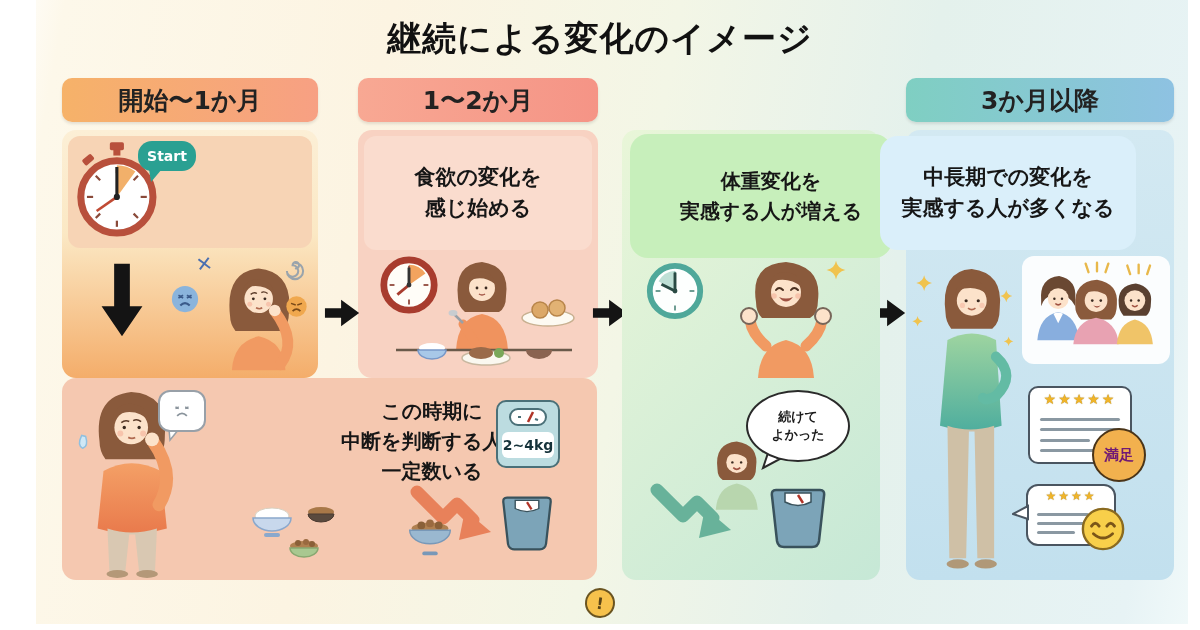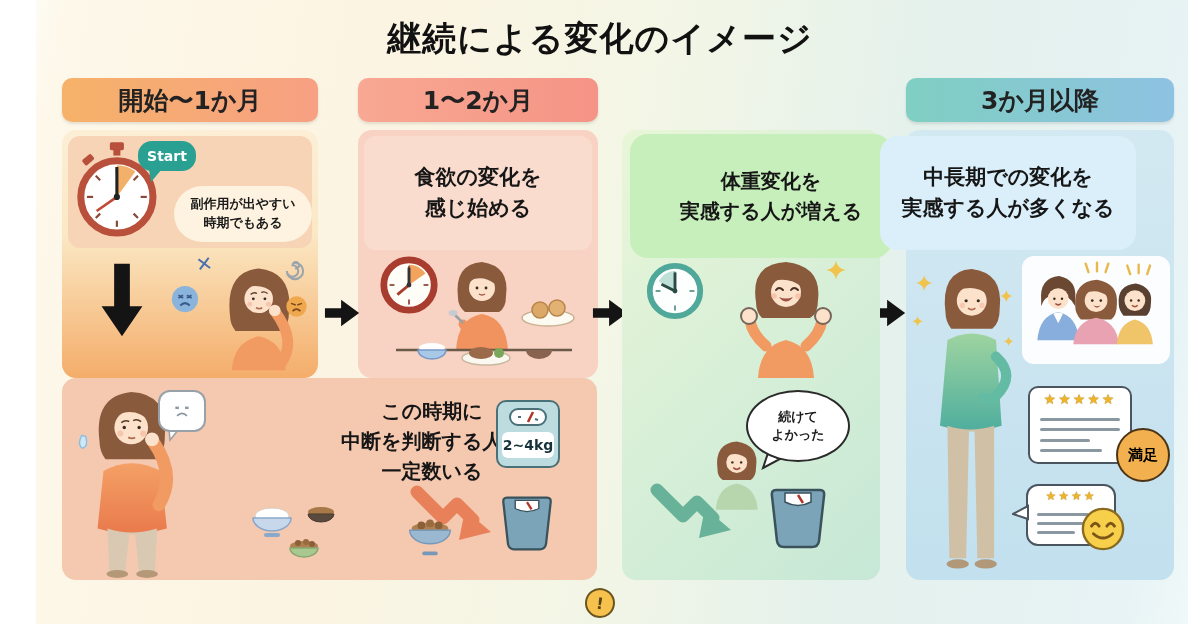--- a/index.html
+++ b/index.html
@@ -136,22 +136,20 @@
     <line x1="51" y1="64" x2="51" y2="30" stroke="#222" stroke-width="3.5"></line>
     <line x1="51" y1="64" x2="28" y2="80" stroke="#c04a34" stroke-width="3"></line>
     <circle cx="51" cy="64" r="3.5" fill="#222"></circle>
   </svg>
 
   <div class="abs flexc" style="left:138px;top:141px;width:58px;height:30px;background:#2aa092;border-radius:14px;color:#fff;font-size:14px;font-weight:800;z-index:3;">Start</div>
   <svg class="abs" style="left:146px;top:168px;z-index:2;" width="18" height="16">
       <path d="M3,1 L16,1 L5,14 Z" fill="#2aa092"></path>
     </svg>
 
-  <div class="abs flexc oval pre" style="left:174px;top:186px;width:138px;height:56px;">副作用が出やすい
-時期でもある</div>
 
   <svg class="abs" style="left:100px;top:256px;" width="44" height="88">
       <use href="#i-down" width="44" height="88"></use>
     </svg>
 
   <svg class="abs" style="left:198px;top:252px;" width="116" height="124" viewBox="0 0 130 126">
     <path d="M36,66 Q30,16 68,12 Q106,16 102,60 Q102,76 94,82 L42,82 Q36,74 36,66 Z" fill="#8a5a3c"></path>
     <circle cx="68" cy="46" r="16" fill="#fce2ca"></circle>
     <path d="M50,40 Q52,24 68,24 Q84,26 85,40 Q74,30 60,32 Q53,34 50,40 Z" fill="#8a5a3c"></path>
     <path d="M59,41 q4,-3 7,-1 M78,40 q-4,-3 -7,-1" stroke="#5a3a28" stroke-width="1.5" fill="none"></path>
@@ -384,21 +382,21 @@
   </svg>
 
   <div class="abs" style="left:1028px;top:386px;width:100px;height:74px;background:#fff;border:2px solid #4a5560;border-radius:10px;">
     <div class="abs stars" style="left:0;top:3px;width:100%;text-align:center;font-size:14px;">★★★★★</div>
     <div class="ln" style="left:10px;top:30px;width:80px;"></div>
     <div class="ln" style="left:10px;top:40px;width:80px;"></div>
     <div class="ln" style="left:10px;top:51px;width:50px;"></div>
     <div class="ln" style="left:10px;top:61px;width:62px;"></div>
   </div>
 
-  <div class="abs flexc" style="left:1116px;top:428px;width:50px;height:50px;background:#f2b14e;border:2.5px solid #4a3418;border-radius:50%;font-size:15px;font-weight:800;color:#000000;z-index:3;">満足</div>
+  <div class="abs flexc" style="left:1092px;top:428px;width:50px;height:50px;background:#f2b14e;border:2.5px solid #4a3418;border-radius:50%;font-size:15px;font-weight:800;color:#701a75;z-index:3;">満足</div>
 
   <div class="abs" style="left:1026px;top:484px;width:86px;height:58px;background:#fff;border:2px solid #4a5560;border-radius:12px;">
     <div class="abs stars" style="left:0;top:3px;width:100%;text-align:center;font-size:12px;">★★★★</div>
     <div class="ln" style="left:9px;top:27px;width:52px;"></div>
     <div class="ln" style="left:9px;top:36px;width:52px;"></div>
     <div class="ln" style="left:9px;top:45px;width:38px;"></div>
   </div>
   <svg class="abs" style="left:1012px;top:504px;" width="18" height="18">
       <path d="M1,10 L16,2 L16,15 Z" fill="#fff" stroke="#4a5560" stroke-width="2"></path>
     </svg>

